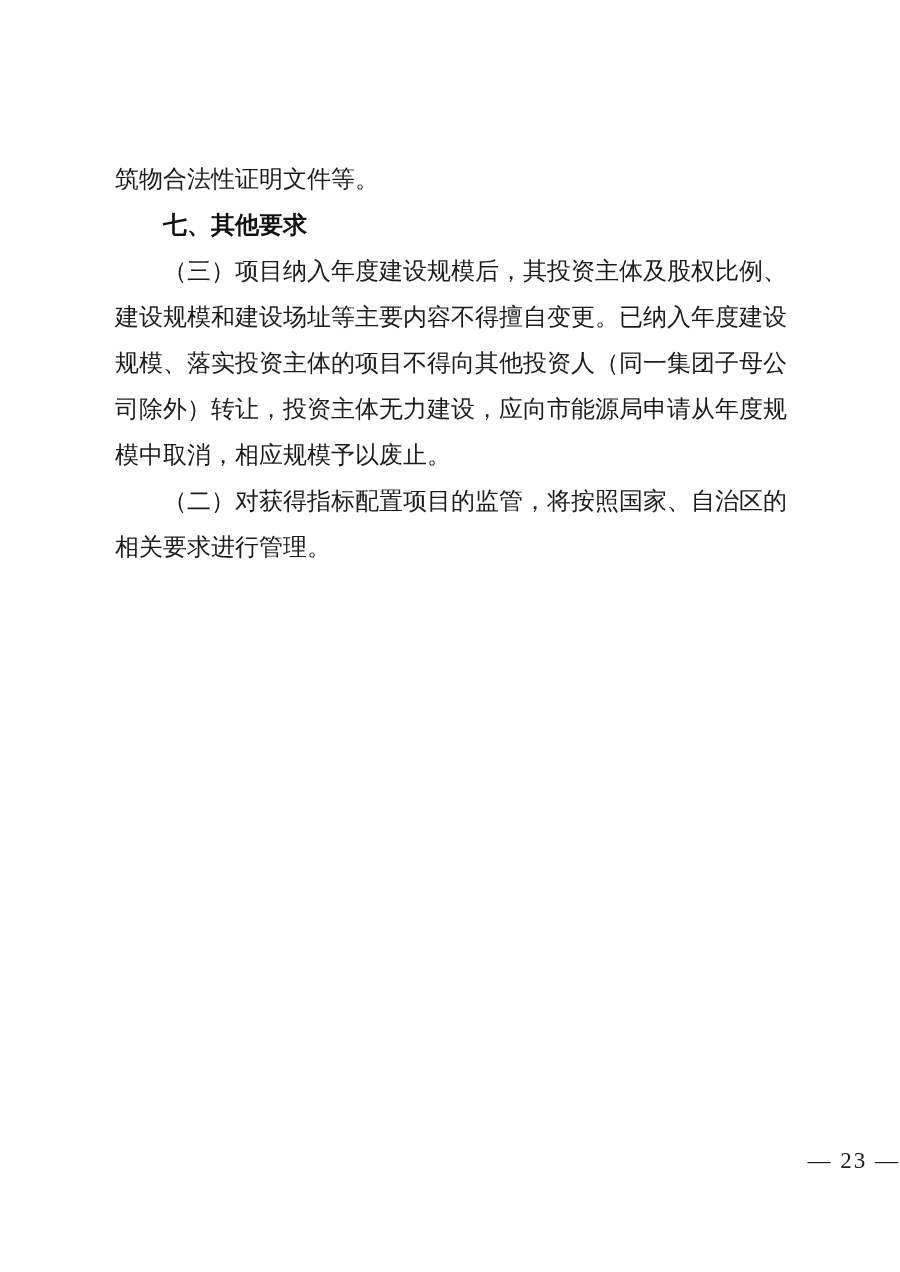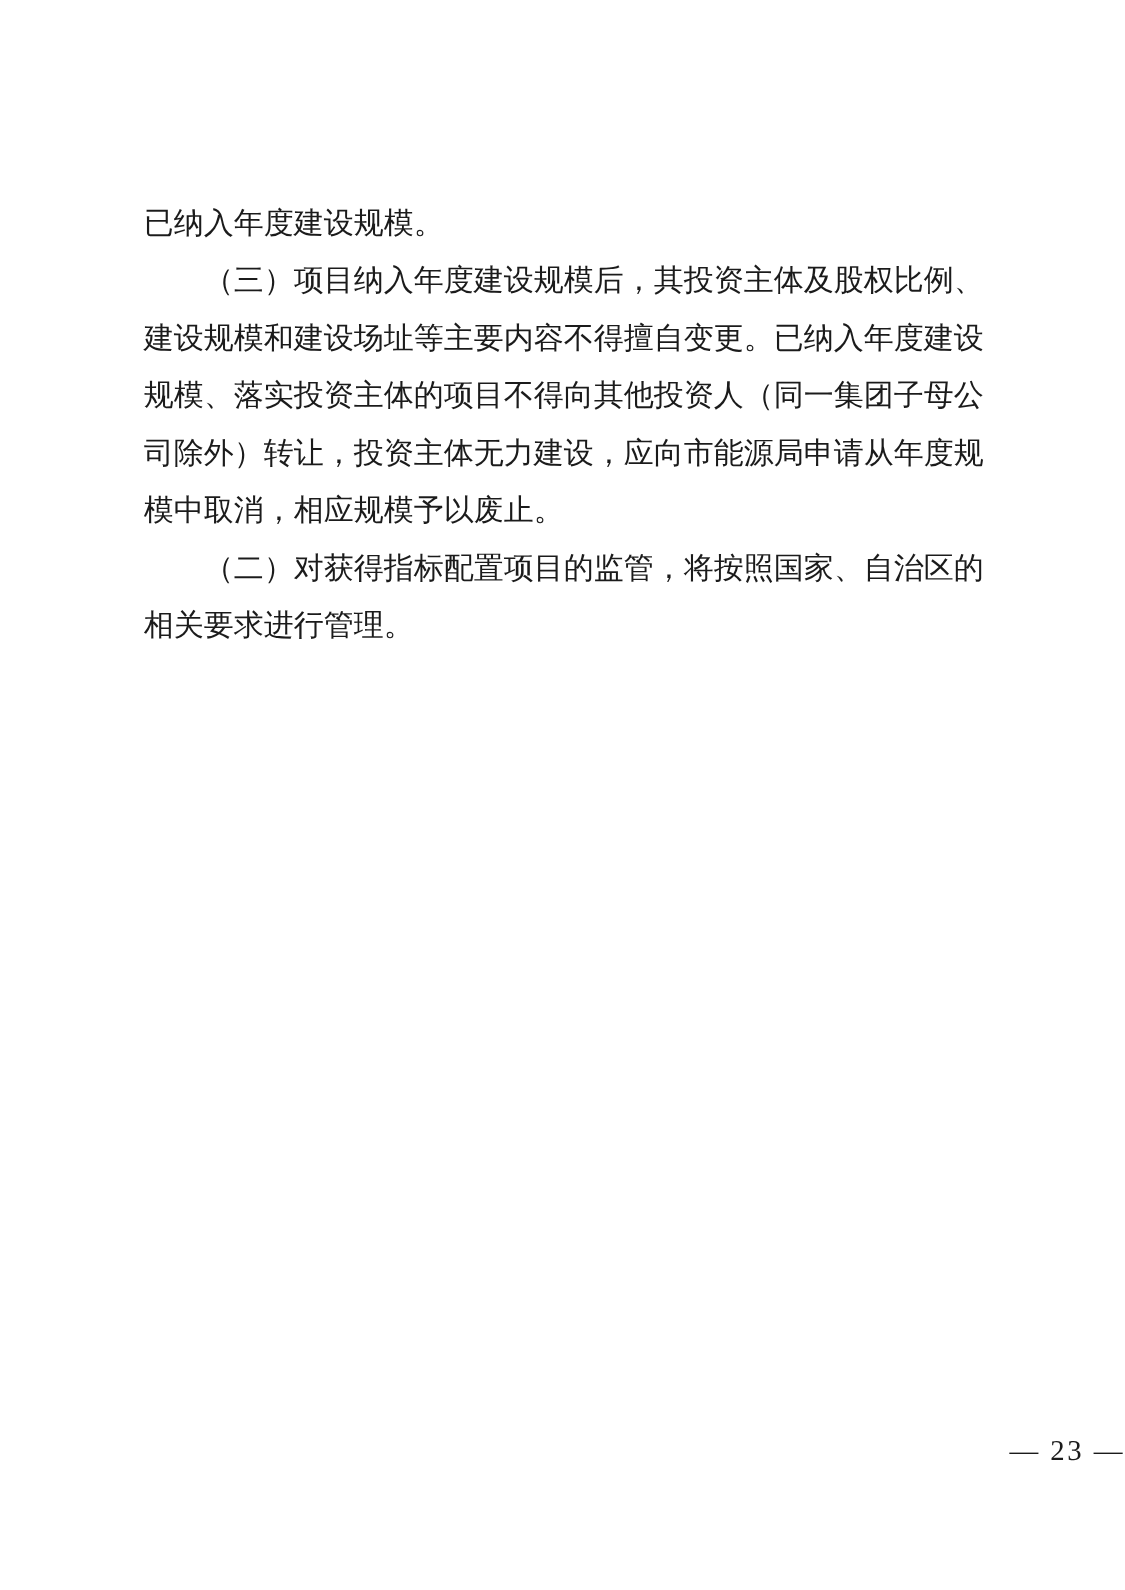--- a/index.html
+++ b/index.html
@@ -54,18 +54,19 @@
     line-height: 30px;
     color: #1b1b1b;
     letter-spacing: 2px;
   }
 </style>
 </head>
 <body>
 
 <div class="page">
   <div class="content">
-    <p class="body-para">已纳入年度建设规模。</p>
+    <p class="body-para">筑物合法性证明文件等。</p>
+    <h2 class="section-heading">七、其他要求</h2>
     <p class="body-para indent">（三）项目纳入年度建设规模后，其投资主体及股权比例、建设规模和建设场址等主要内容不得擅自变更。已纳入年度建设规模、落实投资主体的项目不得向其他投资人（同一集团子母公司除外）转让，投资主体无力建设，应向市能源局申请从年度规模中取消，相应规模予以废止。</p>
     <p class="body-para indent">（二）对获得指标配置项目的监管，将按照国家、自治区的相关要求进行管理。</p>
   </div>
   <div class="page-number">— 23 —</div>
 </div>
 
 </body></html>

